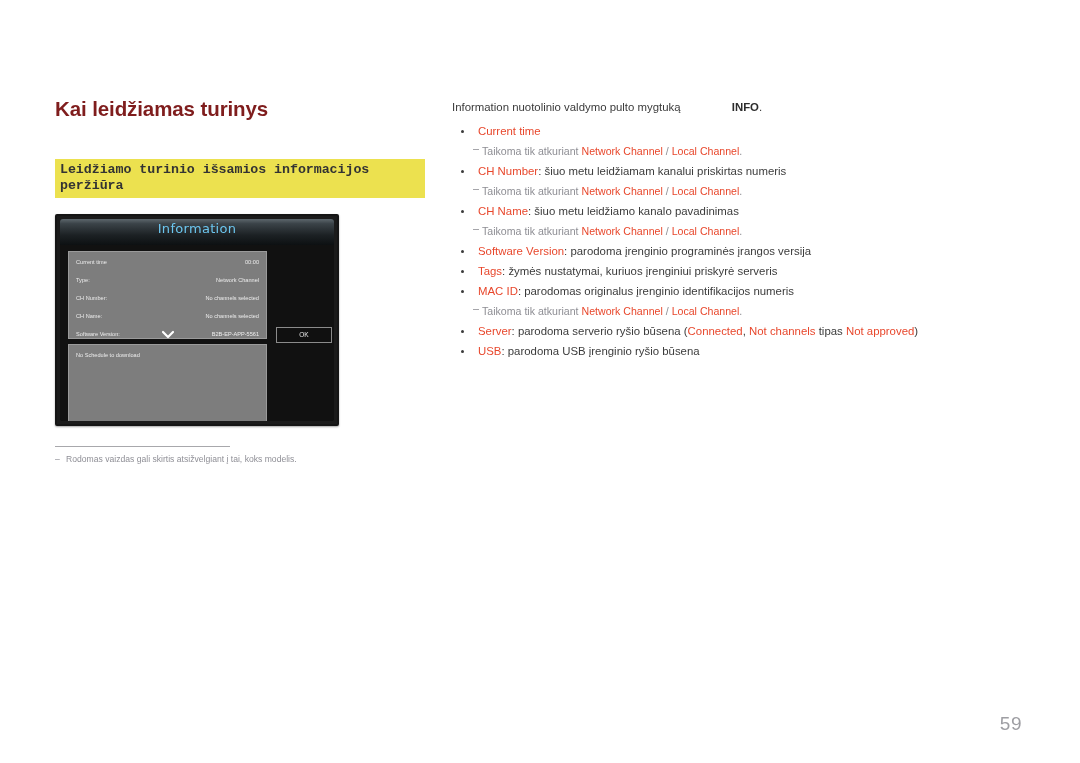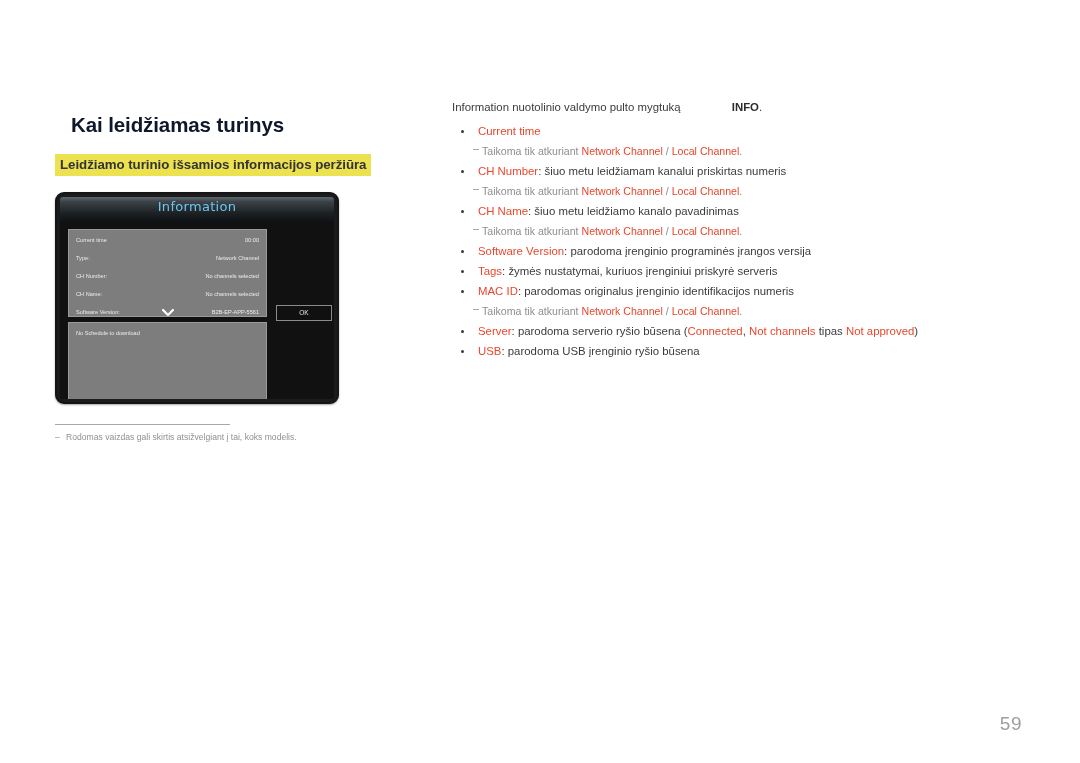--- a/index.html
+++ b/index.html
@@ -25,49 +25,50 @@
   .left-col {
     position: absolute;
     left: 55px;
     top: 96px;
     width: 370px;
   }
 
   .page-title {
     font-size: 20.5px;
     font-weight: bold;
-    color: #0f172a;
+    color: #7f1d1d;
     letter-spacing: -0.1px;
-    margin: 16px;
+    margin: 0;
     line-height: 1.25;
   }
 
   .subtitle-wrap {
-    margin-top: 12px;
+    margin-top: 37px;
+    font-family: Liberation Mono, monospace;
   }
   .subtitle {
     display: inline-block;
     background: #ece14f;
     color: #333333;
     font-size: 13.3px;
     font-weight: bold;
     padding: 3px 5px 3px 5px;
     line-height: 1.25;
     letter-spacing: -0.05px;
   }
 
   
   .tv {
     position: relative;
     margin-top: 16px;
     width: 284px;
     height: 212px;
     background: #1b1b1b;
     border: 2px solid #151515;
-    border-radius: 9px;
+    border-radius: 2px;
     box-shadow: 0 1px 2px rgba(0,0,0,0.35);
     box-sizing: border-box;
   }
   .tv-inner {
     position: absolute;
     left: 3px;
     top: 3px;
     right: 3px;
     bottom: 3px;
     background: #0d0d0d;

